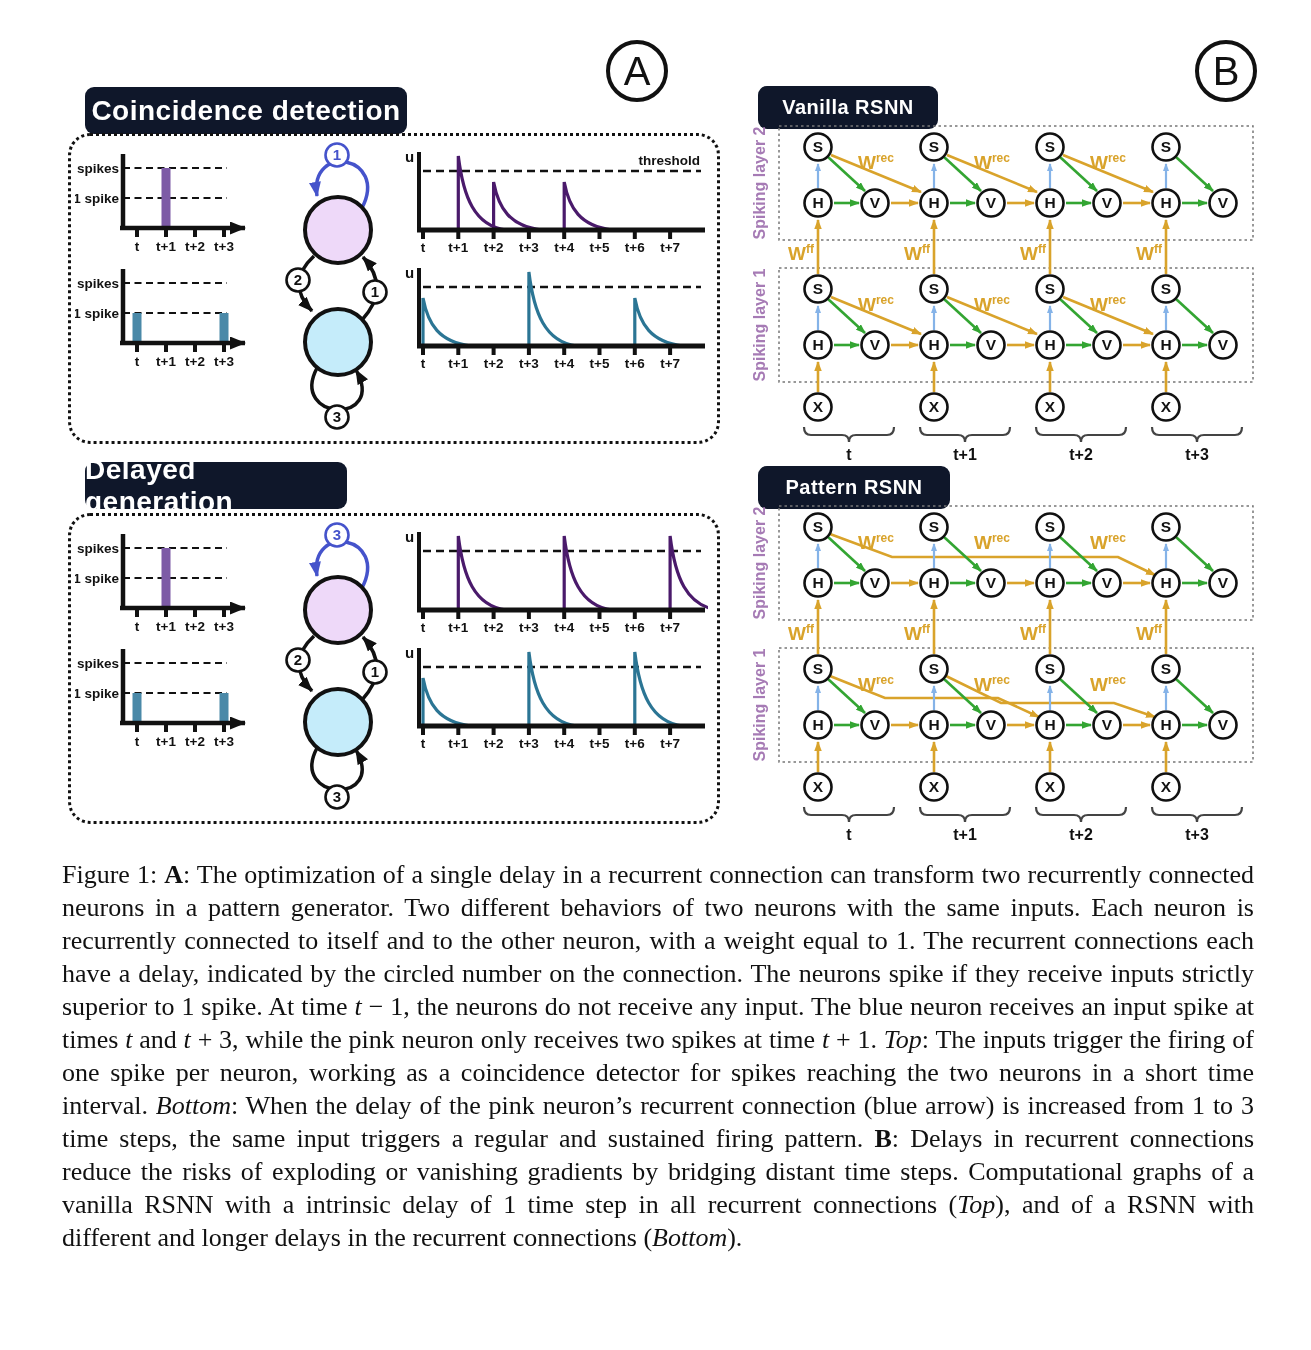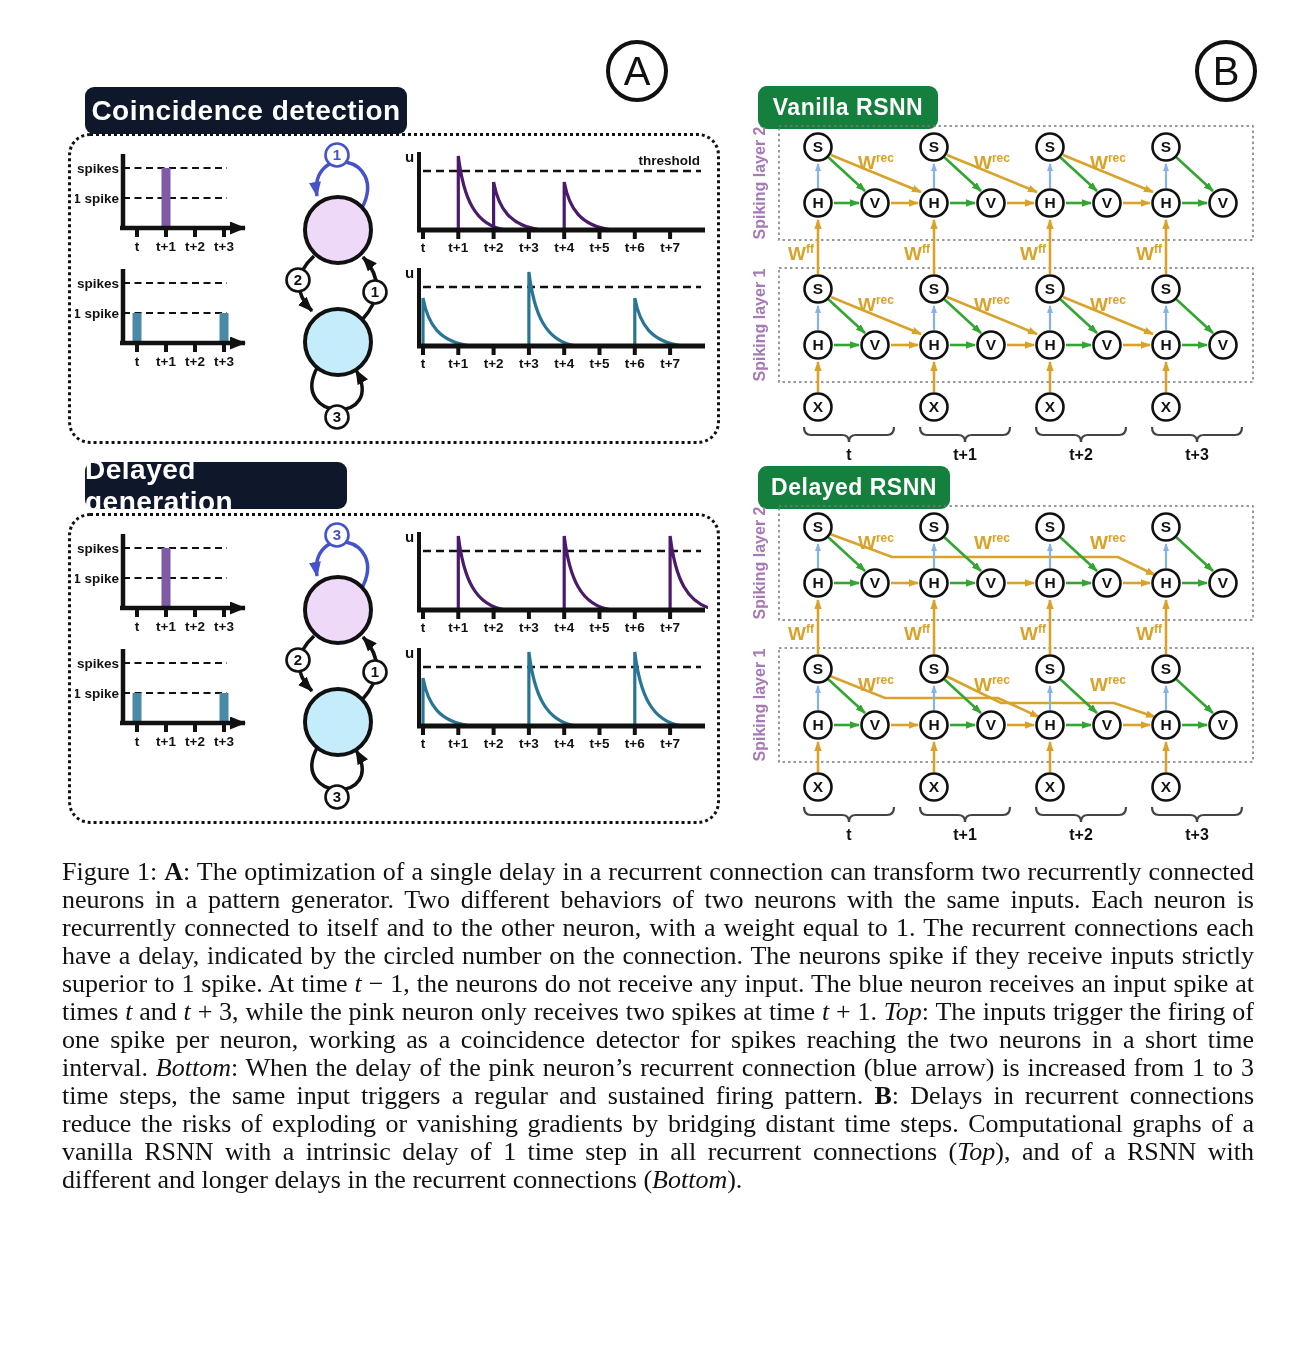--- a/index.html
+++ b/index.html
@@ -3,24 +3,24 @@
 <meta charset="utf-8">
 <style>
   html,body{margin:0;padding:0;background:#fff;}
   .page{position:relative;width:1311px;height:1350px;background:#fff;font-family:"Liberation Sans",sans-serif;overflow:hidden;}
   .abs{position:absolute;}
   .circle-label{position:absolute;width:54px;height:54px;border:4px solid #111;border-radius:50%;
     display:flex;align-items:center;justify-content:center;font-size:40px;color:#111;background:#fff;}
   .badge{position:absolute;display:flex;align-items:center;justify-content:center;border-radius:9px;
     color:#fff;font-weight:bold;letter-spacing:.5px;}
   .badge.rose{background:#0f172a;font-size:28px;}
-  .badge.purple{background:#15803d;font-size:23px;}
+  .badge.purple{background:#0f172a;font-size:20px;}
   .dotted-box{position:absolute;border:3.5px dotted #111;border-radius:22px;background:transparent;}
   .caption{position:absolute;left:62px;top:858px;width:1192px;margin:0;
-    font-family:"Liberation Serif",serif;font-size:26px;line-height:28px;color:#111;text-align:justify;}
+    font-family:"Liberation Serif",serif;font-size:26px;line-height:33px;color:#111;text-align:justify;}
   .caption .b{font-weight:bold;}
   .caption .i{font-style:italic;}
   svg{display:block;}
   svg text{font-family:"Liberation Sans",sans-serif;}
 </style>
 </head>
 <body>
 
 <div class="page">
 
@@ -474,21 +474,21 @@
       <line x1="414" y1="154" x2="414" y2="100" stroke="#d9a32b" stroke-width="2.6" marker-end="url(#svg-rsnn-0-o)"></line>
       <text x="410" y="140" font-size="19" font-weight="bold" fill="#d9a32b" text-anchor="end"><tspan>W</tspan><tspan dy="-7" font-size="12">ff</tspan></text>
       <g>
         <circle cx="414" cy="287" r="13.5" fill="#fff" stroke="#111" stroke-width="2.6"></circle>
         <text x="414" y="292.4" font-size="15.5" fill="#111" font-weight="bold" text-anchor="middle">X</text>
       </g>
       <path d="M 400,307 Q 400,315 407,315 L 438,315 Q 445,315 445,322 Q 445,315 452,315 L 483,315 Q 490,315 490,307" stroke="#444" stroke-width="2.2" fill="none"></path>
       <text x="445" y="340" font-size="16" fill="#111" font-weight="bold" text-anchor="middle">t+3</text>
     </svg>
 
-  <div class="badge purple" style="left:758px;top:466px;width:192px;height:43px;">Delayed RSNN</div>
+  <div class="badge purple" style="left:758px;top:466px;width:192px;height:43px;">Pattern RSNN</div>
   <svg id="svg-rsnn-1" class="abs" style="left:752px;top:500px;" width="540" height="348" viewBox="0 0 540 348">
       <defs>
         <marker id="svg-rsnn-1-o" markerWidth="10" markerHeight="7.5" refX="9" refY="3.75" orient="auto" markerUnits="userSpaceOnUse">
           <path d="M0,0 L10,3.75 L0,7.5 Z" fill="#d9a32b"></path>
         </marker>
         <marker id="svg-rsnn-1-g" markerWidth="10" markerHeight="7.5" refX="9" refY="3.75" orient="auto" markerUnits="userSpaceOnUse">
           <path d="M0,0 L10,3.75 L0,7.5 Z" fill="#33a532"></path>
         </marker>
         <marker id="svg-rsnn-1-b" markerWidth="8" markerHeight="6" refX="7" refY="3" orient="auto" markerUnits="userSpaceOnUse">
           <path d="M0,0 L8,3 L0,6 Z" fill="#85b3e8"></path>

